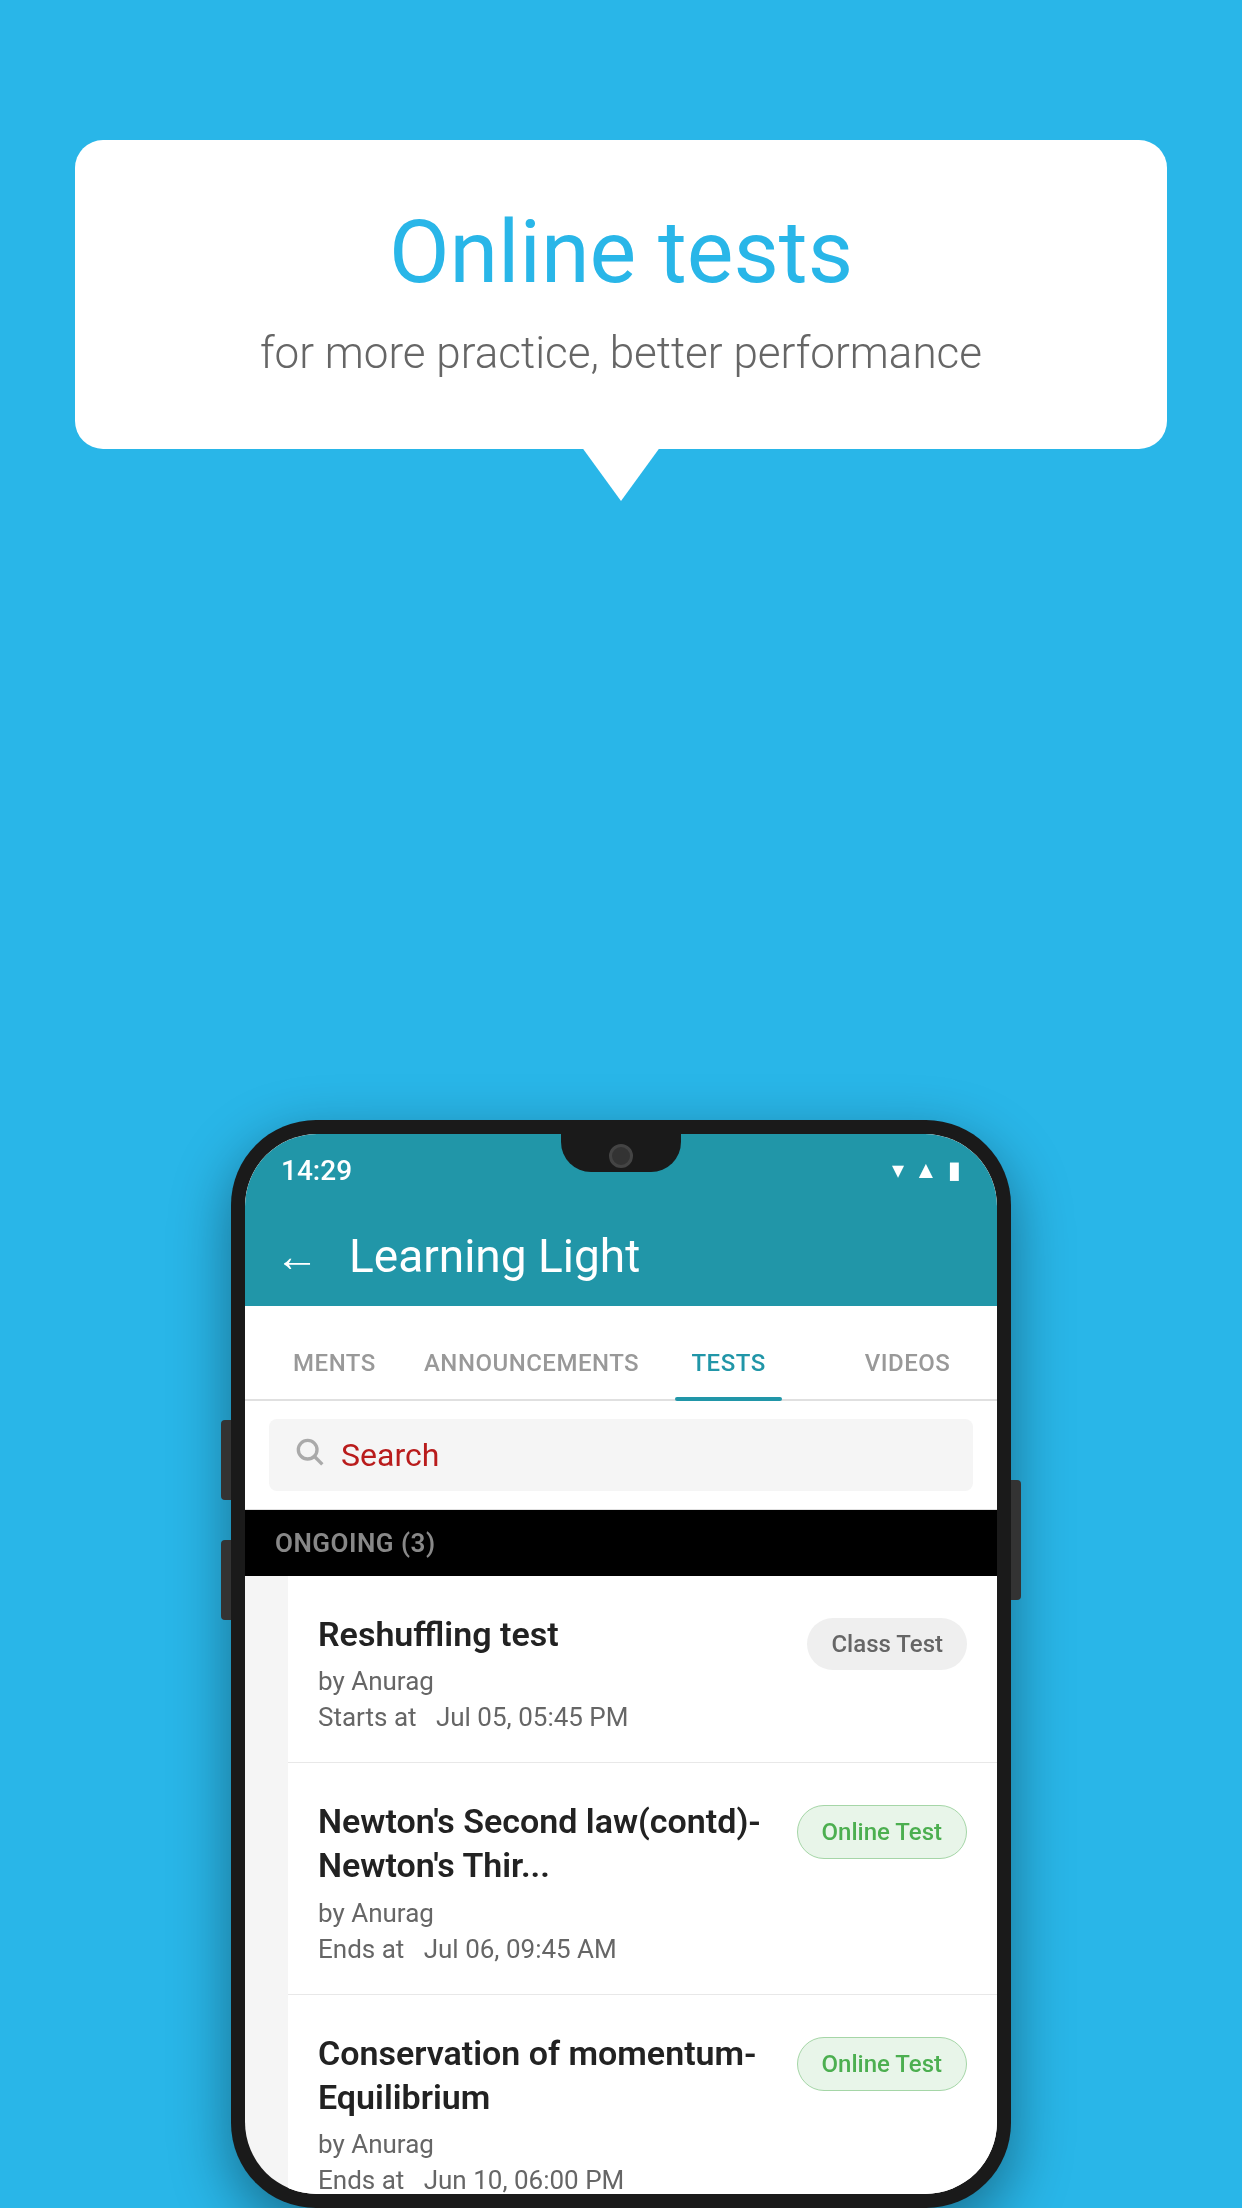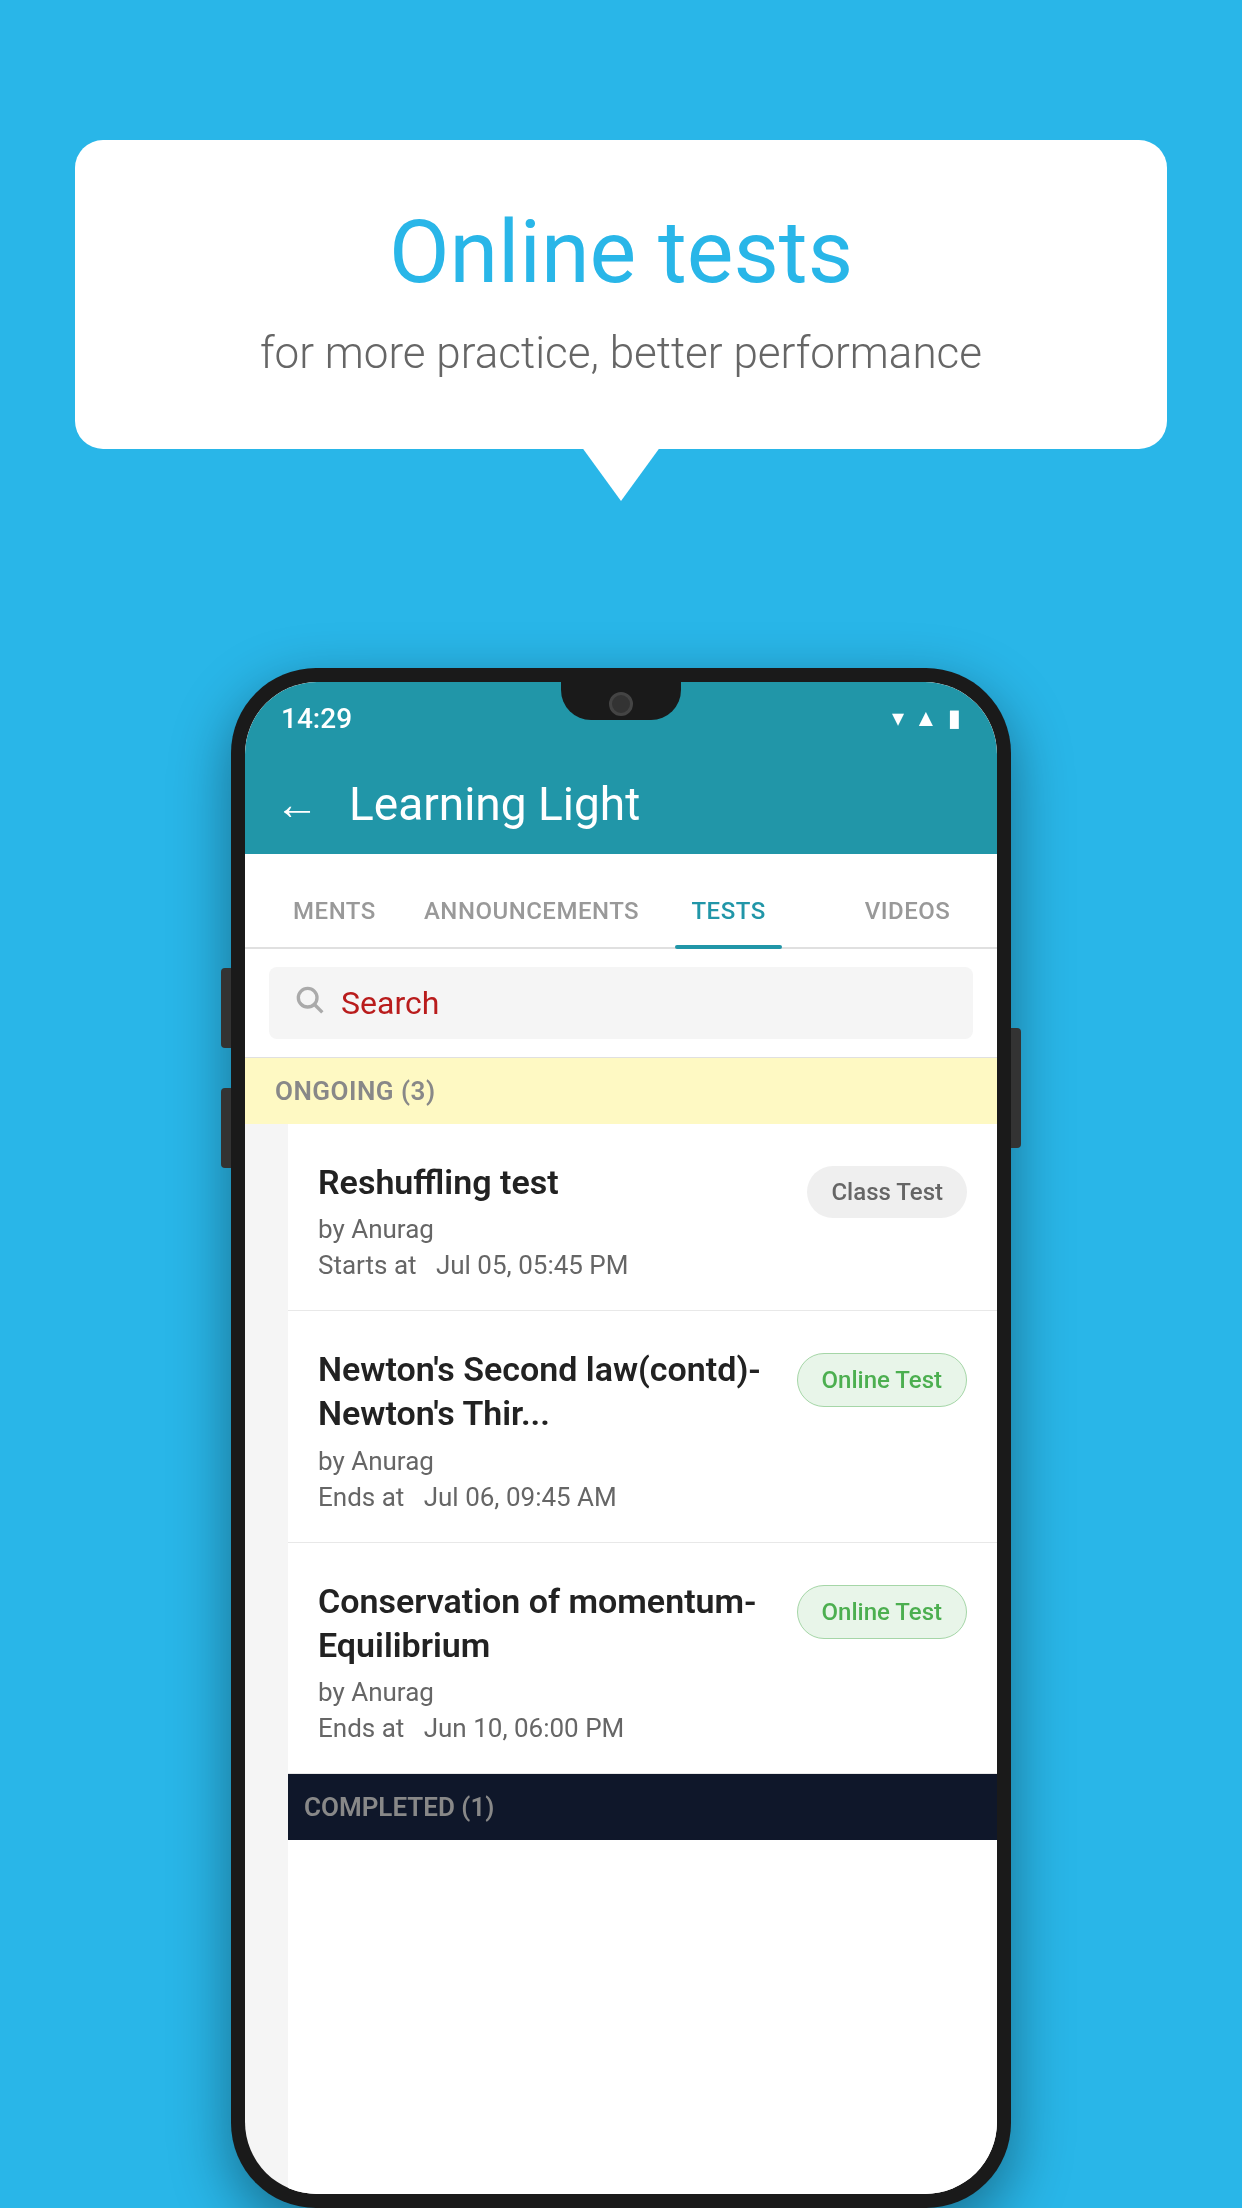--- a/index.html
+++ b/index.html
@@ -55,21 +55,21 @@
       font-weight: 300;
     }
 
     
     .phone-frame {
       position: absolute;
       bottom: 0;
       left: 50%;
       transform: translateX(-50%);
       width: 780px;
-      height: 1540px;
+      height: 1088px;
       background: #1a1a1a;
       border-radius: 85px;
       padding: 14px;
       box-shadow: 0 20px 60px rgba(0,0,0,0.4);
     }
 
     .phone-screen {
       width: 100%;
       height: 100%;
       background: #f5f5f5;
@@ -209,21 +209,21 @@
       font-size: 32px;
     }
 
     .search-placeholder {
       color: #b91c1c;
       font-size: 32px;
     }
 
     
     .section-header {
-      background: #fef9c3;
+      background: #000000;
       padding: 18px 30px;
     }
 
     .section-header-text {
       color: #888;
       font-size: 26px;
       font-weight: 600;
       letter-spacing: 0.5px;
     }
 

